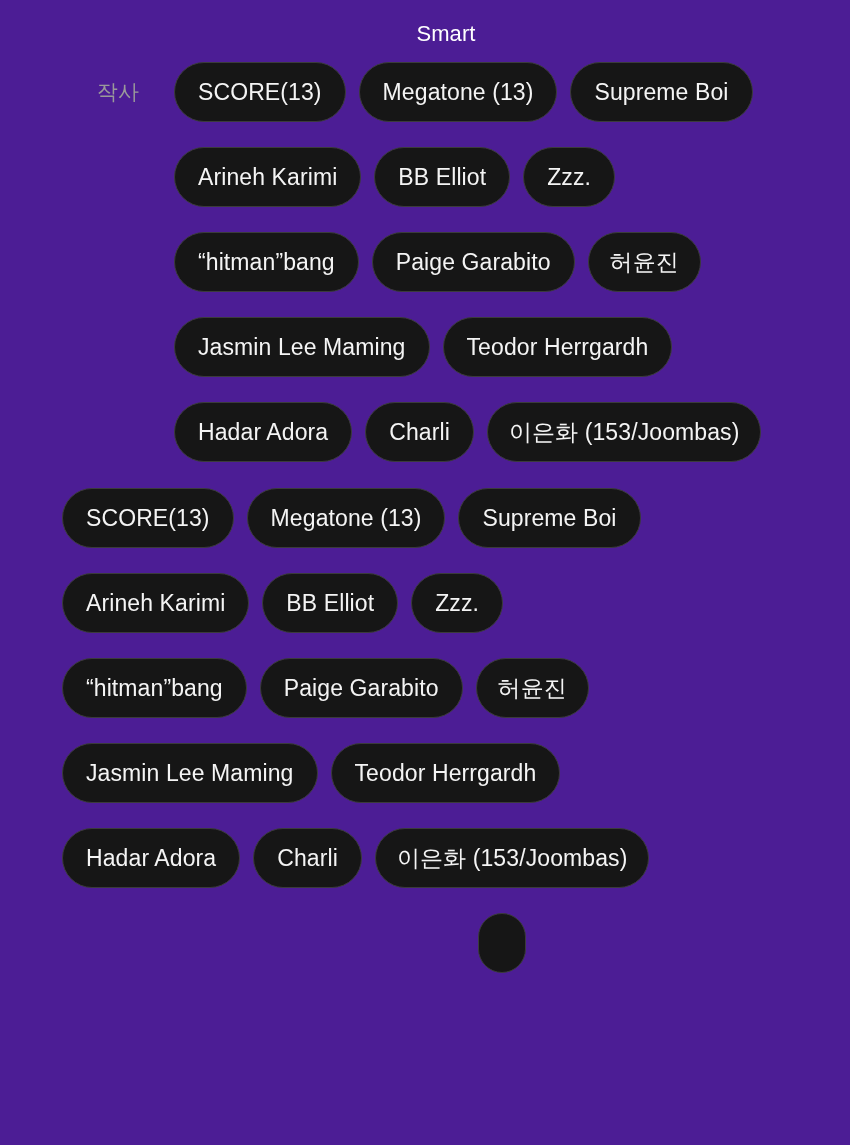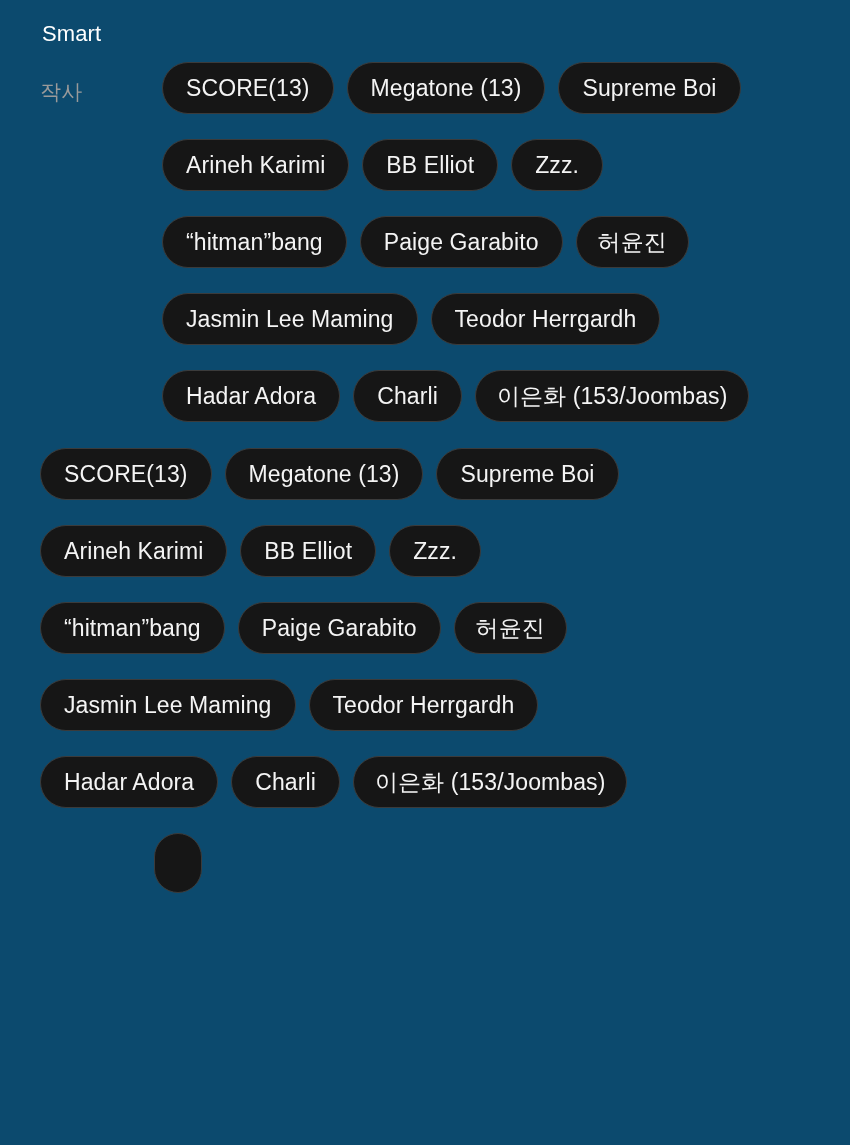--- a/index.html
+++ b/index.html
@@ -15,22 +15,23 @@
   body {
     font-family: "Liberation Sans", "DejaVu Sans", sans-serif;
     color: #f2f2f2;
     -webkit-font-smoothing: antialiased;
   }
 
   .page {
     position: relative;
     width: 850px;
     height: 1145px;
-    background: #0c4a6e;
+    background: #4c1d95;
     overflow: hidden;
+    text-align: center;
   }
 
   
   .header {
     padding: 20px 0 0 42px;
     height: 62px;
   }
   .header-title {
     font-size: 22px;
     line-height: 28px;
@@ -40,23 +41,22 @@
   }
 
   
   .sections {
     padding-left: 0;
   }
 
   .credit-section {
     display: flex;
     align-items: flex-start;
-    padding-left: 40px;
+    padding-left: 62px;
     margin-bottom: 26px;
-    gap: 10px;
   }
 
   .section-label {
     flex: 0 0 auto;
     width: 112px;
     font-size: 21px;
     line-height: 60px;
     color: #9a9a9a;
     letter-spacing: 0.2px;
     padding-top: 0;
@@ -69,21 +69,21 @@
     flex-wrap: wrap;
     gap: 25px 13px;
     max-width: 638px;
     align-content: flex-start;
   }
 
   .chip {
     display: inline-flex;
     align-items: center;
     justify-content: center;
-    height: 52px;
+    height: 60px;
     padding: 0 23px;
     border: 1px solid #3b3b3b;
     border-radius: 30px;
     background: #161616;
     color: #f4f4f4;
     font-size: 23px;
     line-height: 1;
     white-space: nowrap;
     letter-spacing: 0.1px;
     user-select: none;

